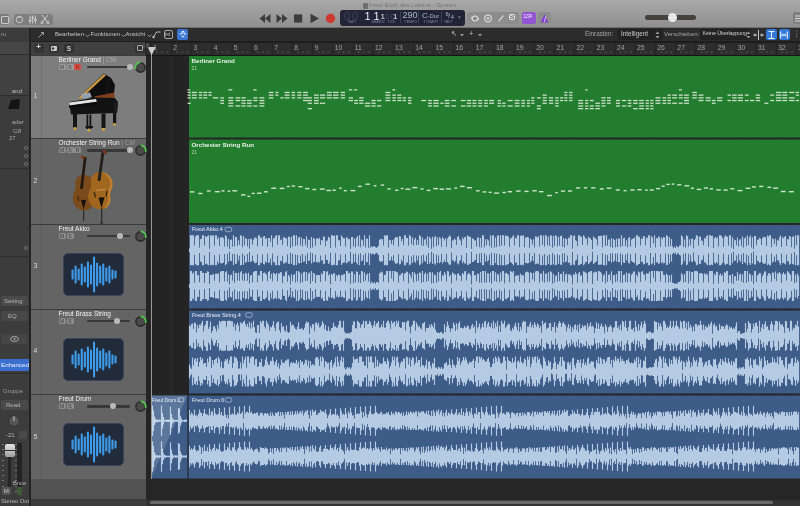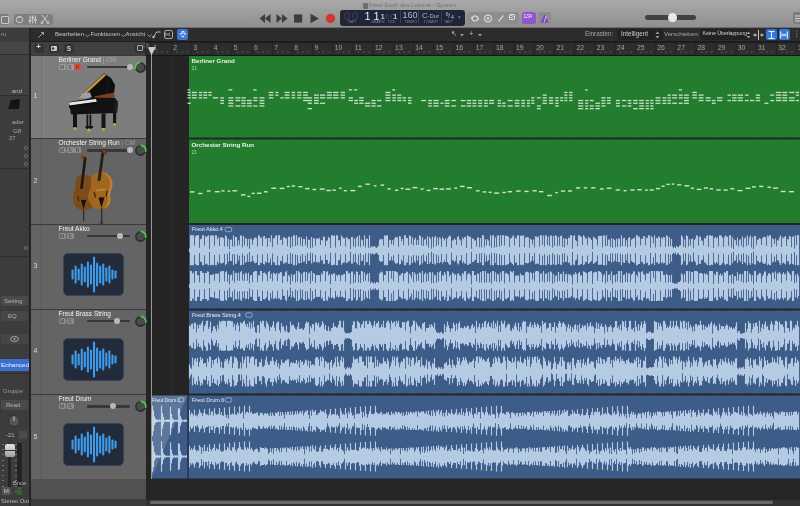--- a/index.html
+++ b/index.html
@@ -670,21 +670,21 @@
 <div class="abs" style="left:347.5px;top:21.2px;font-size:3.6px;color:#7b83a3;">TAKT</div>
 <div class="abs" style="left:371.5px;top:21.2px;font-size:3.6px;color:#7b83a3;">BEAT</div>
 <div class="abs" style="left:379.0px;top:21.2px;font-size:3.6px;color:#7b83a3;">DIV</div>
 <div class="abs" style="left:387.5px;top:21.2px;font-size:3.6px;color:#7b83a3;">TICK</div>
 <div class="abs" style="left:404.5px;top:21.2px;font-size:3.6px;color:#7b83a3;">TEMPO</div>
 <div class="abs" style="left:423.5px;top:21.2px;font-size:3.6px;color:#7b83a3;">TONART</div>
 <div class="abs" style="left:444.0px;top:21.2px;font-size:3.6px;color:#7b83a3;">TAKT</div>
 <div class="abs" style="left:399.6px;top:11px;width:1px;height:12px;background:#3a4156;"></div>
 <div class="abs" style="left:418.3px;top:11px;width:1px;height:12px;background:#3a4156;"></div>
 <div class="abs" style="left:440.6px;top:11px;width:1px;height:12px;background:#3a4156;"></div>
-<div class="abs lcd" style="left:402.5px;top:11.3px;font-size:9px;color:#aeb6cf;">160</div>
+<div class="abs lcd" style="left:402.5px;top:11.3px;font-size:9px;color:#aeb6cf;">290</div>
 <div class="abs lcd" style="left:422px;top:11.8px;font-size:8px;color:#aeb6cf;">C</div>
 <div class="abs lcd" style="left:427.5px;top:13.3px;font-size:6px;color:#aeb6cf;">-Dur</div>
 <div class="abs lcd" style="left:445.5px;top:10.8px;font-size:5.8px;color:#aeb6cf;">6</div>
 <div class="abs lcd" style="left:448.3px;top:12px;font-size:7px;color:#aeb6cf;">/</div>
 <div class="abs lcd" style="left:450.8px;top:14px;font-size:5.8px;color:#aeb6cf;">4</div>
 <div class="abs" style="left:458px;top:14px;font-size:5.5px;color:#6b7087;">▾</div>
 <div class="abs" style="left:467px;top:12px;width:51.5px;height:12px;background:#8d8d8d;border-radius:3px;"></div>
 <svg class="abs" style="left:470px;top:13.5px" width="10" height="9" viewBox="0 0 10 9">
     <g stroke="#ececec" fill="none" stroke-width="1">
       <path d="M2 4.5 a3 2.6 0 0 1 6 0"></path>

